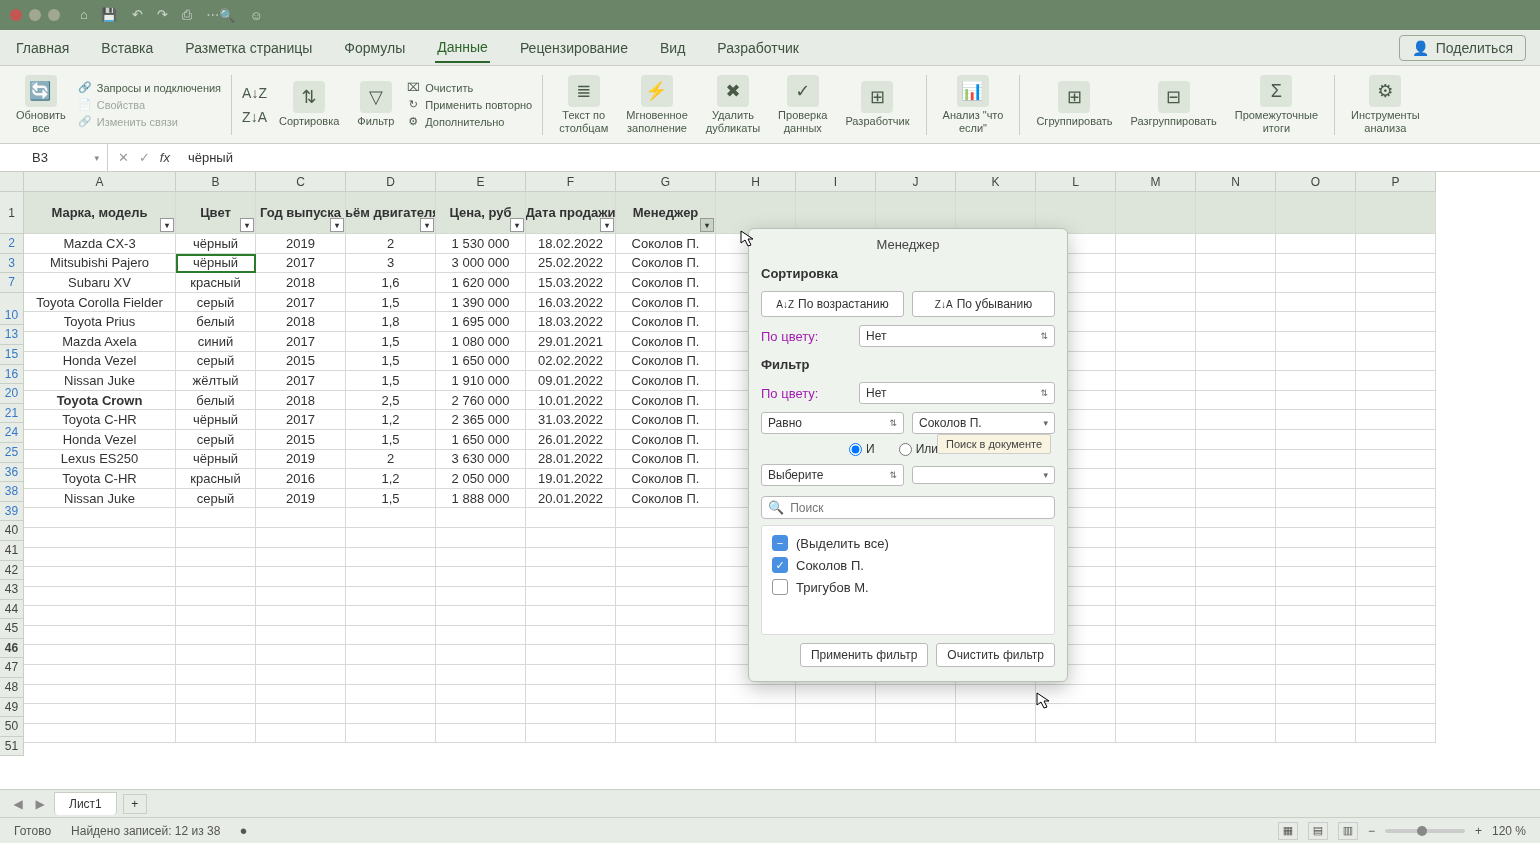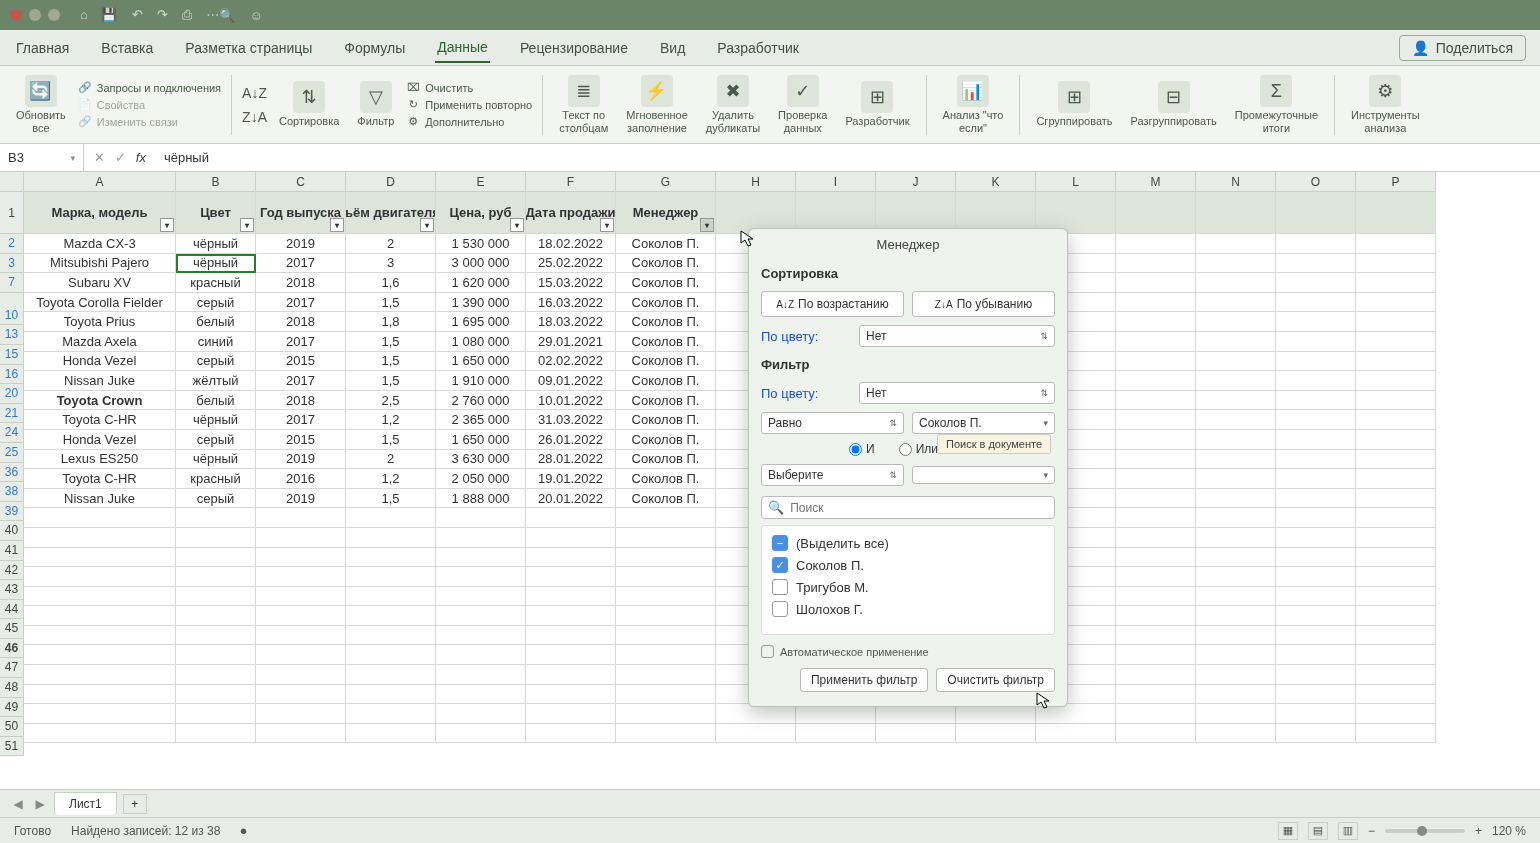--- a/index.html
+++ b/index.html
@@ -27,21 +27,21 @@
   .ribbon { height: 78px; background: #f2f5f0; border-bottom: 1px solid #c8d0c5; display: flex; align-items: center; padding: 4px 10px; gap: 6px; font-size: 12px; color: #4a5a48; }
   .rgroup { display: flex; flex-direction: column; align-items: center; gap: 2px; padding: 0 6px; }
   .rgroup .ricon { width: 32px; height: 32px; background: #dde4da; border-radius: 4px; display: flex; align-items: center; justify-content: center; font-size: 18px; }
   .rgroup .rlabel { text-align: center; line-height: 1.1; font-size: 11px; }
   .divider { width: 1px; height: 60px; background: #c8d0c5; margin: 0 4px; }
   .rside { display: flex; flex-direction: column; gap: 3px; font-size: 11px; justify-content: center; }
   .rside div { display: flex; align-items: center; gap: 5px; }
   .rside .smicon { width: 14px; height: 14px; display: inline-flex; align-items: center; justify-content: center; }
   
   
-  .formula-bar { height: 28px; background: #fff; border-bottom: 1px solid #c8d0c5; display: flex; align-items: center; font-size: 13px; }
+  .formula-bar { height: 28px; background: #fff; border-bottom: 1px solid #c8d0c5; display: flex; align-items: center; font-size: 13px; padding-left: 24px; }
   .name-box { width: 84px; border-right: 1px solid #c8d0c5; padding: 0 8px; display: flex; align-items: center; justify-content: space-between; height: 100%; }
   .name-box .dd { font-size: 9px; color: #888; }
   .fbar-icons { display: flex; gap: 10px; padding: 0 10px; color: #999; }
   .fbar-icons .fx { font-style: italic; color: #444; }
   .formula-input { flex: 1; padding: 0 8px; }
   
   
   .sheet-area { position: relative; height: calc(843px - 30px - 36px - 78px - 28px - 28px - 26px); overflow: hidden; background: #fff; }
   .corner { position: absolute; left: 0; top: 0; width: 24px; height: 20px; background: #e8ece6; border-right: 1px solid #c8d0c5; border-bottom: 1px solid #c8d0c5; }
   .col-headers { position: absolute; left: 24px; top: 0; height: 20px; display: flex; background: #e8ece6; border-bottom: 1px solid #c8d0c5; }
@@ -56,21 +56,21 @@
   .header-row .filter-btn { position: absolute; right: 1px; bottom: 1px; width: 14px; height: 14px; background: #fff; border: 1px solid #999; font-size: 8px; display: flex; align-items: center; justify-content: center; }
   .header-row .filter-btn.active { background: #c8d5c4; }
   .cell.selected { outline: 2px solid #2c7a2c; outline-offset: -2px; }
   
   
   .filter-panel { position: absolute; left: 748px; top: 228px; width: 320px; background: #eff3ee; border: 1px solid #b8c2b5; border-radius: 6px; box-shadow: 0 6px 20px rgba(0,0,0,0.25); z-index: 100; padding-bottom: 10px; }
   .filter-panel .fp-title { text-align: center; padding: 8px 0; font-size: 13px; color: #444; }
   .fp-section { font-weight: 600; padding: 6px 12px; font-size: 13px; color: #333; }
   .fp-row { display: flex; align-items: center; padding: 4px 12px; gap: 8px; font-size: 13px; }
   .fp-btn { flex: 1; background: #fff; border: 1px solid #bbb; border-radius: 3px; padding: 5px 6px; font-size: 12px; display: flex; align-items: center; justify-content: center; gap: 4px; }
-  .fp-label { width: 90px; color: #1d4ed8; }
+  .fp-label { width: 90px; color: #a21caf; }
   .fp-select { flex: 1; background: #fff; border: 1px solid #bbb; border-radius: 3px; padding: 3px 6px; font-size: 12px; display: flex; justify-content: space-between; align-items: center; }
   .fp-select .sel-dd { font-size: 9px; color: #666; }
   .fp-radio-row { display: flex; gap: 24px; padding: 4px 12px 4px 100px; }
   .fp-radio-row label { display: flex; align-items: center; gap: 4px; font-size: 12px; }
   .fp-search { margin: 6px 12px; display: flex; align-items: center; background: #fff; border: 1px solid #bbb; border-radius: 4px; padding: 3px 6px; gap: 6px; }
   .fp-search input { border: none; outline: none; flex: 1; font-size: 12px; }
   .fp-list { margin: 4px 12px; background: #fff; border: 1px solid #ddd; border-radius: 3px; height: 110px; padding: 6px; }
   .fp-list-item { display: flex; align-items: center; gap: 8px; padding: 3px 4px; font-size: 13px; }
   .chk { width: 16px; height: 16px; border: 1px solid #999; border-radius: 3px; display: flex; align-items: center; justify-content: center; font-size: 11px; }
   .chk.checked { background: #4a90e2; border-color: #4a90e2; color: #fff; }
@@ -880,30 +880,20 @@
       <span>(Выделить все)</span>
     </div>
     <div class="fp-list-item">
       <div class="chk checked">✓</div>
       <span>Соколов П.</span>
     </div>
     <div class="fp-list-item">
       <div class="chk"></div>
       <span>Тригубов М.</span>
     </div>
-    <div class="fp-list-item">
-      <div class="chk"></div>
-      <span>Шолохов Г.</span>
-    </div>
-  </div>
-  <div class="fp-bottom">
-    <div class="fp-bottom-chk">
-      <div class="chk" style="width:13px;height:13px"></div>
-      <span>Автоматическое применение</span>
-    </div>
   </div>
   <div class="fp-actions">
     <div class="fp-action-btn">Применить фильтр</div>
     <div class="fp-action-btn">Очистить фильтр</div>
   </div>
 </div>
 
 <div class="tooltip" style="left:937px; top:434px">Поиск в документе</div>
 
 <div class="cursor" style="left:738px; top:228px">

